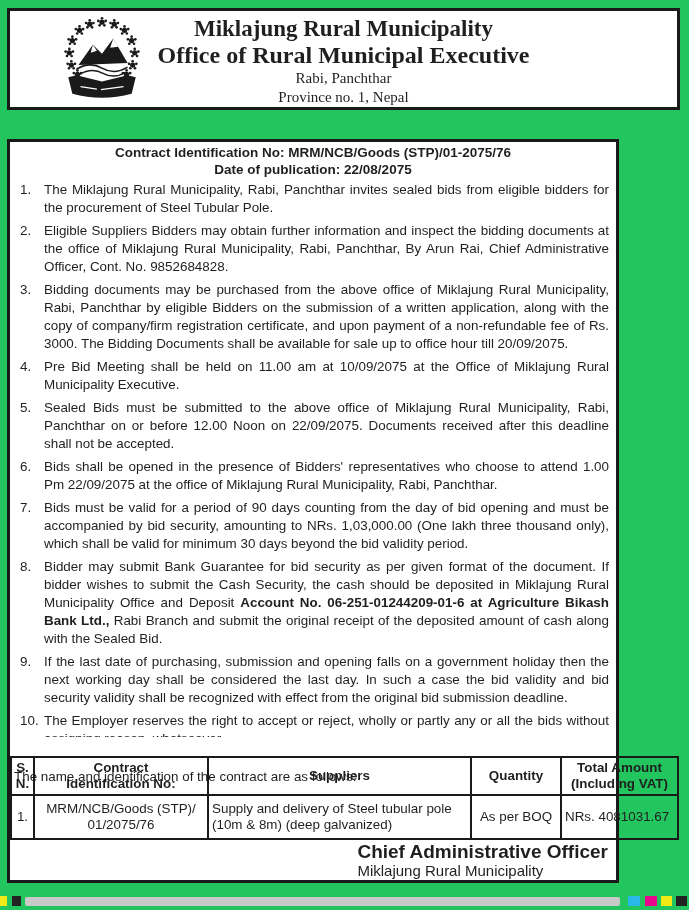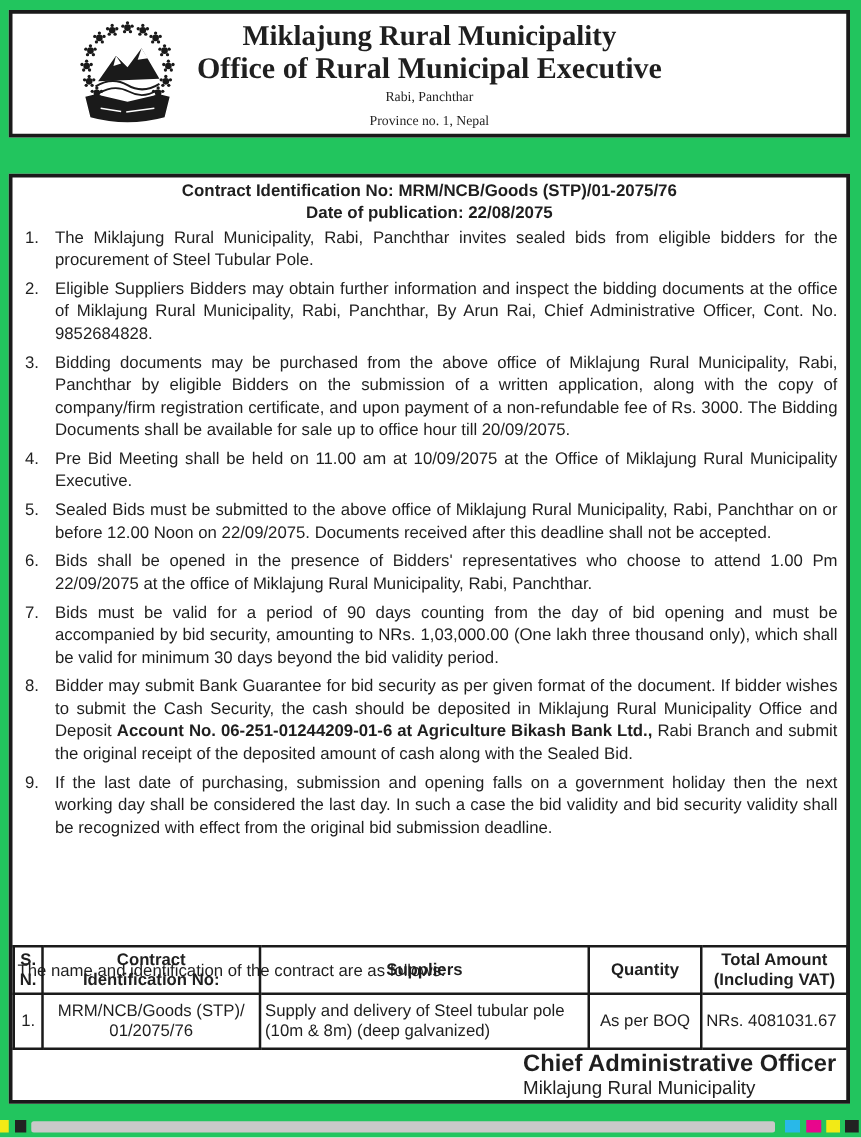--- a/index.html
+++ b/index.html
@@ -16,31 +16,31 @@
   }
   .logo { position:absolute; left:46px; top:2px; width:92px; height:96px; }
   .header-text { position:absolute; left:0; top:5px; width:100%; text-align:center; }
   .org-name {
     font-family:"Liberation Serif", serif; font-weight:bold; font-size:23px; line-height:26px;
   }
   .office-name {
     font-family:"Liberation Serif", serif; font-weight:bold; font-size:24px; line-height:27px;
   }
   .addr-line {
-    font-family:"Liberation Serif", serif; font-size:11px; line-height:19px;
+    font-family:"Liberation Serif", serif; font-size:15px; line-height:19px;
   }
   
   .banner {
     position:absolute; left:7px; top:112px; width:673px; height:25px;
     background:#1a1a1a; color:#ffffff; font-weight:bold; font-size:16.5px;
     text-align:center; line-height:25px; letter-spacing:0.2px;
   }
   
   .body-box {
-    position:absolute; left:7px; top:139px; width:673px; height:744px;
+    position:absolute; left:7px; top:139px; width:612px; height:744px;
     border:3px solid #1a1a1a; background:#ffffff;
   }
   .contract-head { position:absolute; top:3px; left:0; width:100%; text-align:center;
     font-weight:bold; font-size:13.5px; line-height:16.5px; }
   .items { position:absolute; top:39px; left:8px; right:7px; height:556px; overflow:hidden; }
   .item { display:flex; margin-bottom:5px; }
   .item-num { width:26px; flex-shrink:0; font-size:13.4px; line-height:18px; padding-left:2px; }
   .item-text { flex:1; font-size:13.4px; line-height:18px; text-align:justify; }
   .item-text b { font-weight:bold; }
   .table-intro { position:absolute; top:627px; left:4px; font-size:13.4px; }
@@ -157,20 +157,24 @@
         <span class="item-num">7.</span>
         <span class="item-text">Bids must be valid for a period of 90 days counting from the day of bid opening and must be accompanied by bid security, amounting to NRs. 1,03,000.00 (One lakh three thousand only), which shall be valid for minimum 30 days beyond the bid validity period.</span>
       </div>
       <div class="item">
         <span class="item-num">8.</span>
         <span class="item-text"><span>Bidder may submit Bank Guarantee for bid security as per given format of the document. If bidder wishes to submit the Cash Security, the cash should be deposited in Miklajung Rural Municipality Office and Deposit </span><b>Account No. 06-251-01244209-01-6 at Agriculture Bikash Bank Ltd.,</b><span> Rabi Branch and submit the original receipt of the deposited amount of cash along with the Sealed Bid.</span></span>
       </div>
       <div class="item">
         <span class="item-num">9.</span>
         <span class="item-text">If the last date of purchasing, submission and opening falls on a government holiday then the next working day shall be considered the last day. In such a case the bid validity and bid security validity shall be recognized with effect from the original bid submission deadline.</span>
+      </div>
+      <div class="item">
+        <span class="item-num">10.</span>
+        <span class="item-text">The Employer reserves the right to accept or reject, wholly or partly any or all the bids without assigning reason, whatsoever.</span>
       </div>
     </div>
 
     <div class="table-intro">The name and identification of the contract are as follows:</div>
 
     <table class="contract-table">
       <colgroup>
         <col style="width:23px">
           <col style="width:174px">
           <col style="width:263px">

